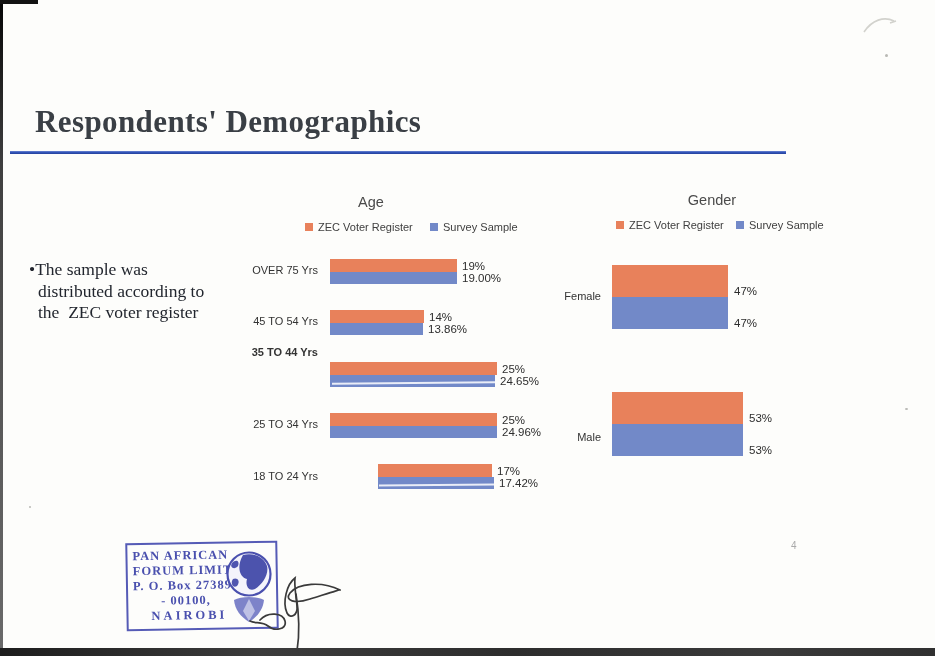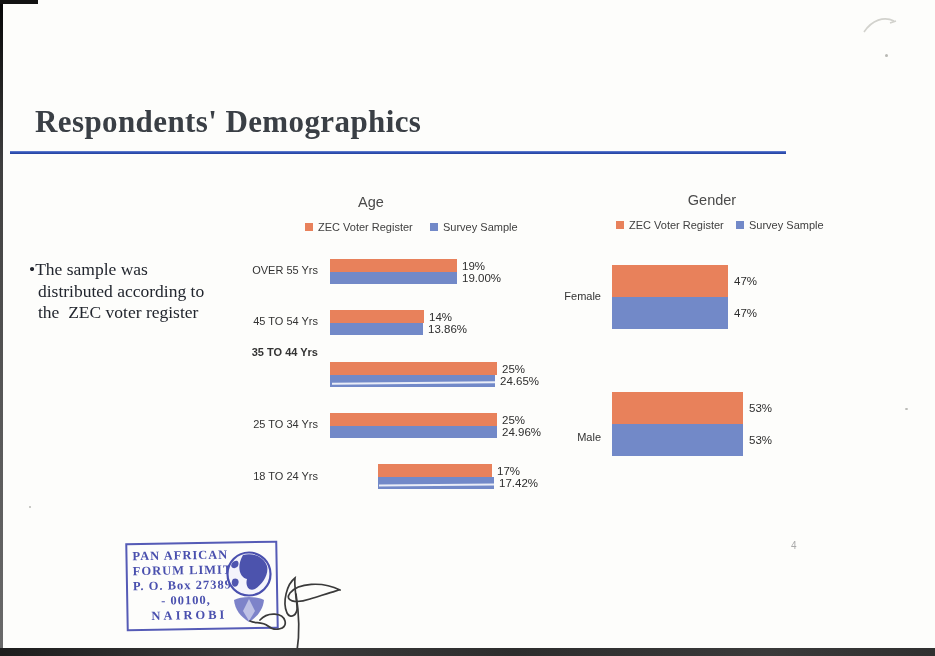--- a/index.html
+++ b/index.html
@@ -29,21 +29,21 @@
     font-family:"Liberation Serif",serif;font-size:17.5px;line-height:21.5px;color:#22262e;}
   .bullet-line{white-space:pre-wrap;}
   .bullet-line.indent{padding-left:9px;}
   
   .chart-title{position:absolute;font-size:14.5px;color:#4a4a4a;text-align:center;}
   .legend-item{position:absolute;display:flex;align-items:center;gap:5px;
     font-size:11px;color:#404040;white-space:nowrap;}
   .swatch{width:8px;height:8px;display:inline-block;flex:0 0 auto;}
   .cat-label{position:absolute;font-size:11px;color:#333;text-align:right;white-space:nowrap;}
   .bar-group{position:absolute;}
-  .bar-line{display:flex;align-items:center;}
+  .bar-line{display:flex;align-items:flex-end;}
   .bar{position:relative;flex:0 0 auto;}
   .bar-label{font-size:11.5px;color:#2d2d2d;margin-left:5px;white-space:nowrap;}
   .age .bar.orange{height:13px;}
   .age .bar.blue{height:12px;}
   .gender .bar{height:32px;}
   .bar.streak::after{content:'';position:absolute;left:1%;right:0;top:58%;height:2px;
     background:rgba(255,255,255,.85);transform:skewY(-.5deg);}
   
   .page-number{position:absolute;left:791px;top:540px;font-size:10px;color:#a9a9a9;}
   
@@ -86,21 +86,21 @@
 
     <div class="legend-item" style="left:305px;top:221px;">
       <span class="swatch orange" style="background: rgb(232, 129, 91);"></span>
       <span>ZEC Voter Register</span>
     </div>
     <div class="legend-item" style="left:430px;top:221px;">
       <span class="swatch blue" style="background: rgb(114, 137, 200);"></span>
       <span>Survey Sample</span>
     </div>
 
-    <div class="cat-label" style="left:228px;top:264px;width:90px;">OVER 55 Yrs</div>
+    <div class="cat-label" style="left:228px;top:264px;width:90px;">OVER 75 Yrs</div>
     <div class="cat-label" style="left:228px;top:315px;width:90px;">45 TO 54 Yrs</div>
     <div class="cat-label" style="left:228px;top:346px;width:90px;font-weight:bold;">35 TO 44 Yrs</div>
     <div class="cat-label" style="left:228px;top:418px;width:90px;">25 TO 34 Yrs</div>
     <div class="cat-label" style="left:228px;top:470px;width:90px;">18 TO 24 Yrs</div>
 
     <div class="bar-group" style="left:330px;top:259px;">
       <div class="bar-line">
           <div class="bar orange" style="width: 127px; background: rgb(232, 129, 91);"></div>
           <div class="bar-label">19%</div>
         </div>

